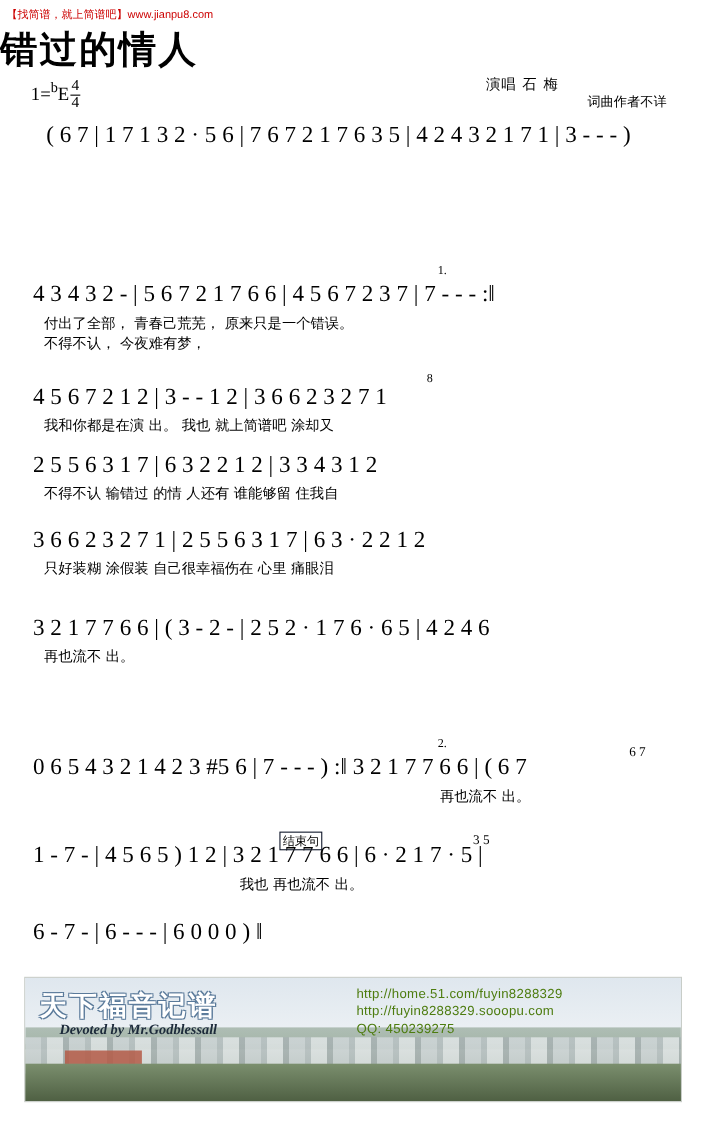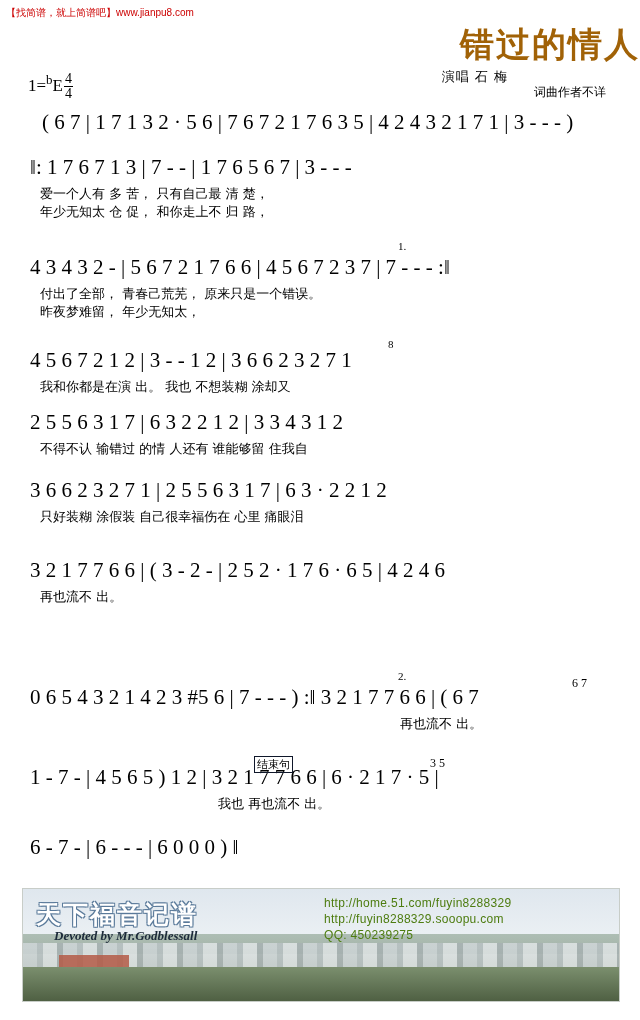--- a/index.html
+++ b/index.html
@@ -25,25 +25,25 @@
     font-size: 10px;
     color: #cc0000;
     letter-spacing: 0px;
     white-space: nowrap;
   }
   .song-title {
     position: absolute;
     left: 0;
     top: 22px;
     width: 640px;
-    text-align: right;
+    text-align: left;
     font-family: "DejaVu Sans", sans-serif;
     font-weight: bold;
     font-size: 34px;
-    color: #a16207;
+    color: #000000;
     letter-spacing: 2px;
   }
   .singer {
     position: absolute;
     left: 0;
     top: 68px;
     width: 508px;
     text-align: right;
     font-family: "DejaVu Sans", sans-serif;
     font-size: 13px;
@@ -224,35 +224,30 @@
 
   <div class="keysig">
     <span>1=</span><span class="flat">b</span><span>E</span><span class="frac"><span class="num">4</span><span class="den">4</span></span>
   </div>
 
   <div class="row" style="top:110px;margin-left:12px;">
     <div class="notes">( 6 7 | 1 7   1 3   2 · 5 6 | 7 6   7 2   1 7 6   3 5 | 4   2 4 3   2 1   7 1 | 3 - - - )</div>
     <div class="lyrics"></div>
   </div>
 
-  <div class="row" style="top:155px;height:80px;">
-    <div class="notes">‖: 1 7 6 7 1    3 | 7 - -      | 1 7 6 5 6    7 | 3 - - -</div>
-    <div class="lyrics">爱一个人有 多 苦，           只有自己最 清 楚，</div>
-    <div class="lyrics lyrics2">年少无知太 仓 促，           和你走上不 归 路，</div>
-  </div>
 
   <div class="row" style="top:255px;height:80px;">
     <div class="notes">4 3  4 3 2 - | 5 6 7 2   1 7 6   6 | 4 5   6 7 2 3 7 | 7 - - - :‖</div>
     <div class="lyrics">付出了全部， 青春己荒芜，      原来只是一个错误。</div>
-    <div class="lyrics lyrics2">昨夜梦难留， 年少无知太，</div>
+    <div class="lyrics lyrics2">不得不认， 今夜难有梦，</div>
   </div>
 
   <div class="row" style="top:348px;">
     <div class="notes">4 5 6 7 2 1 2 | 3 - -      1 2 | 3 6 6 2 3 2 7 1</div>
-    <div class="lyrics">我和你都是在演 出。     我也  不想装糊  涂却又</div>
+    <div class="lyrics">我和你都是在演 出。     我也  就上简谱吧  涂却又</div>
   </div>
 
   <div class="row" style="top:410px;">
     <div class="notes">2 5 5 6   3 1 7 | 6 3 2 2 1 2 | 3 3 4 3 1 2</div>
     <div class="lyrics">不得不认 输错过 的情  人还有  谁能够留 住我自</div>
   </div>
 
   <div class="row" style="top:478px;">
     <div class="notes">3 6 6 2 3 2 7 1 | 2 5 5 6 3 1 7 | 6 3 · 2 2 1 2</div>
     <div class="lyrics">只好装糊  涂假装  自己很幸福伤在   心里  痛眼泪</div>

